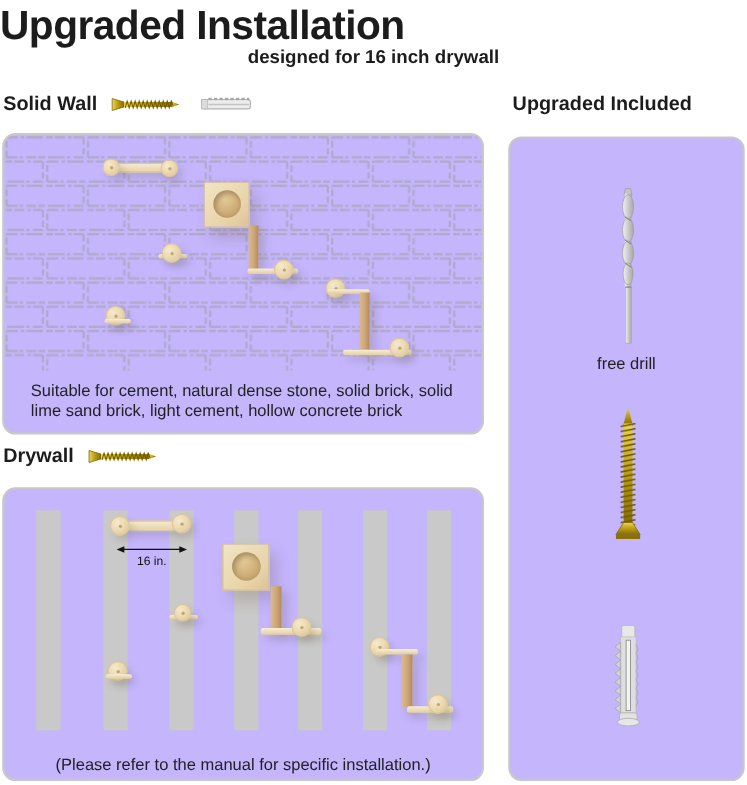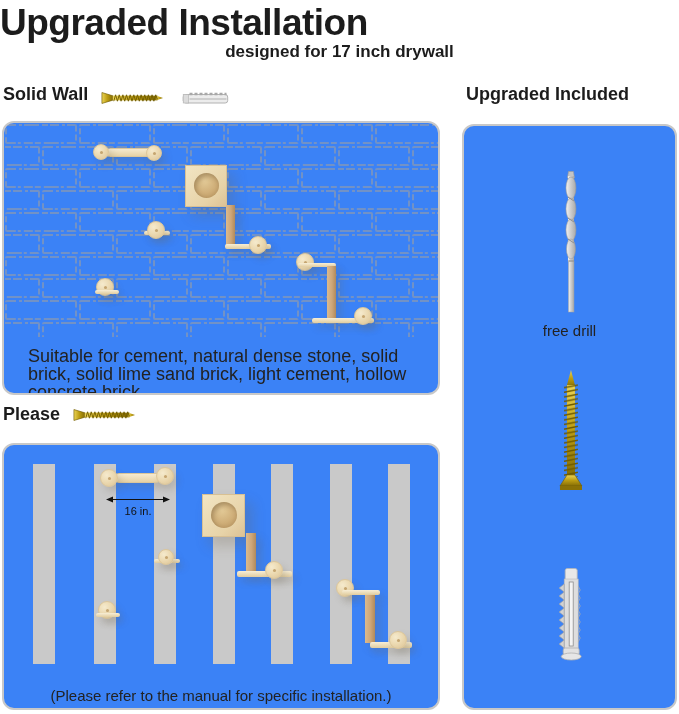--- a/index.html
+++ b/index.html
@@ -12,28 +12,28 @@
 
   .title { top:2px; left:0; width:100%; text-align:left;
            font-size:37px; font-weight:700; letter-spacing:-0.5px; }
   .subtitle { top:42px; left:0; width:100%; text-align:center;
               font-size:17px; font-weight:700; }
 
   .sec-heading { font-size:18px; font-weight:700; white-space:nowrap; }
   .head-row { display:flex; align-items:center; gap:13px; }
 
   .panel {
-    border:2px solid #c8c8c8; border-radius:12px; background:#3b82f6; overflow:hidden;
+    border:2px solid #c8c8c8; border-radius:12px; background:#c4b5fd; overflow:hidden;
   }
   #brick-panel   { left:2px;  top:121px; width:438px; height:274px; }
   #drywall-panel { left:2px;  top:443px; width:438px; height:267px; }
   #hardware-panel{ left:462px; top:124px; width:215px; height:586px; }
 
   .caption {
-    left:24px; right:16px; top:224px; font-size:18px; line-height:18px; color:#222;
+    left:24px; right:16px; top:224px; font-size:15px; line-height:18px; color:#222;
   }
   .note1 { left:0; width:100%; top:224px; text-align:center;
            font-size:15.5px; font-weight:700; color:#111; }
   .note2 { left:0; width:100%; top:242px; text-align:center;
            font-size:15px; color:#222; }
   .dim-label { font-size:11px; text-align:center; color:#111; }
   .hw-label { left:0; width:100%; top:196px; text-align:center; font-size:15px; color:#222; }
 
   
   .stud { position:absolute; top:19px; height:200px; width:22px; background:#c9c9c9; }
@@ -101,23 +101,23 @@
         <g stroke="#9f9f9f" stroke-width="2" fill="none" stroke-dasharray="9 3 3 2 15 3 6 2">
           <rect x="2" y="2" width="70" height="18" rx="1"></rect>
           <rect x="-35" y="24" width="70" height="18" rx="1"></rect>
           <rect x="39" y="24" width="70" height="18" rx="1"></rect>
         </g>
       </pattern>
     </defs>
   </svg>
 
   <div class="abs title">Upgraded Installation</div>
-  <div class="abs subtitle">designed for 17 inch drywall</div>
-
-  <div class="abs head-row" style="left:3px; top:84px;align-items:flex-end;">
+  <div class="abs subtitle">designed for 16 inch drywall</div>
+
+  <div class="abs head-row" style="left:3px; top:84px;">
     <span class="sec-heading">Solid Wall</span>
     <svg width="62" height="14" viewBox="0 0 68 14">
       <polygon points="1,1 13,4.6 13,9.4 1,13" fill="url(#goldH)" stroke="#6e5a00" stroke-width="0.7"></polygon>
       <rect x="13" y="4.4" width="49" height="5.2" fill="url(#goldH)"></rect>
       <polygon points="61,4.4 68,7 61,9.6" fill="url(#goldH)"></polygon>
       <path d="M14,10.5 L16,3.5 L18,10.5 L20,3.5 L22,10.5 L24,3.5 L26,10.5 L28,3.5 L30,10.5 L32,3.5 L34,10.5 L36,3.5 L38,10.5 L40,3.5 L42,10.5 L44,3.5 L46,10.5 L48,3.5 L50,10.5 L52,3.5 L54,10.5 L56,3.5 L58,10.5 L60,3.5 L62,8.5" stroke="#6e5a00" stroke-width="1" fill="none"></path>
     </svg>
     <svg width="47" height="13" viewBox="0 0 46 13" style="margin-left:6px">
       <rect x="0.7" y="2.5" width="44.5" height="8.5" rx="2.5" fill="#ececec" stroke="#b2b2b2"></rect>
       <line x1="7" y1="2" x2="44" y2="2" stroke="#a8a8a8" stroke-width="2.4" stroke-dasharray="3 2"></line>
@@ -154,21 +154,21 @@
     <div class="board" style="left:308px; top:195px; width:62px; height:5px;"></div>
     <div class="disc" style="left:350px; top:184px; width:18px; height:18px;"></div>
 
     <div class="disc" style="left:92px; top:155px; width:18px; height:18px;"></div>
     <div class="board" style="left:91px; top:167px; width:24px; height:4px;"></div>
 
     <div class="abs caption">Suitable for cement, natural dense stone, solid brick, solid lime sand brick, light cement, hollow concrete brick</div>
   </div>
 
   <div class="abs head-row" style="left:3px; top:404px;">
-    <span class="sec-heading">Please</span>
+    <span class="sec-heading">Drywall</span>
     <svg width="62" height="14" viewBox="0 0 68 14">
       <polygon points="1,1 13,4.6 13,9.4 1,13" fill="url(#goldH)" stroke="#6e5a00" stroke-width="0.7"></polygon>
       <rect x="13" y="4.4" width="49" height="5.2" fill="url(#goldH)"></rect>
       <polygon points="61,4.4 68,7 61,9.6" fill="url(#goldH)"></polygon>
       <path d="M14,10.5 L16,3.5 L18,10.5 L20,3.5 L22,10.5 L24,3.5 L26,10.5 L28,3.5 L30,10.5 L32,3.5 L34,10.5 L36,3.5 L38,10.5 L40,3.5 L42,10.5 L44,3.5 L46,10.5 L48,3.5 L50,10.5 L52,3.5 L54,10.5 L56,3.5 L58,10.5 L60,3.5 L62,8.5" stroke="#6e5a00" stroke-width="1" fill="none"></path>
     </svg>
   </div>
 
   <div class="abs panel" id="drywall-panel">
     <div class="stud" style="left:29px;"></div>

